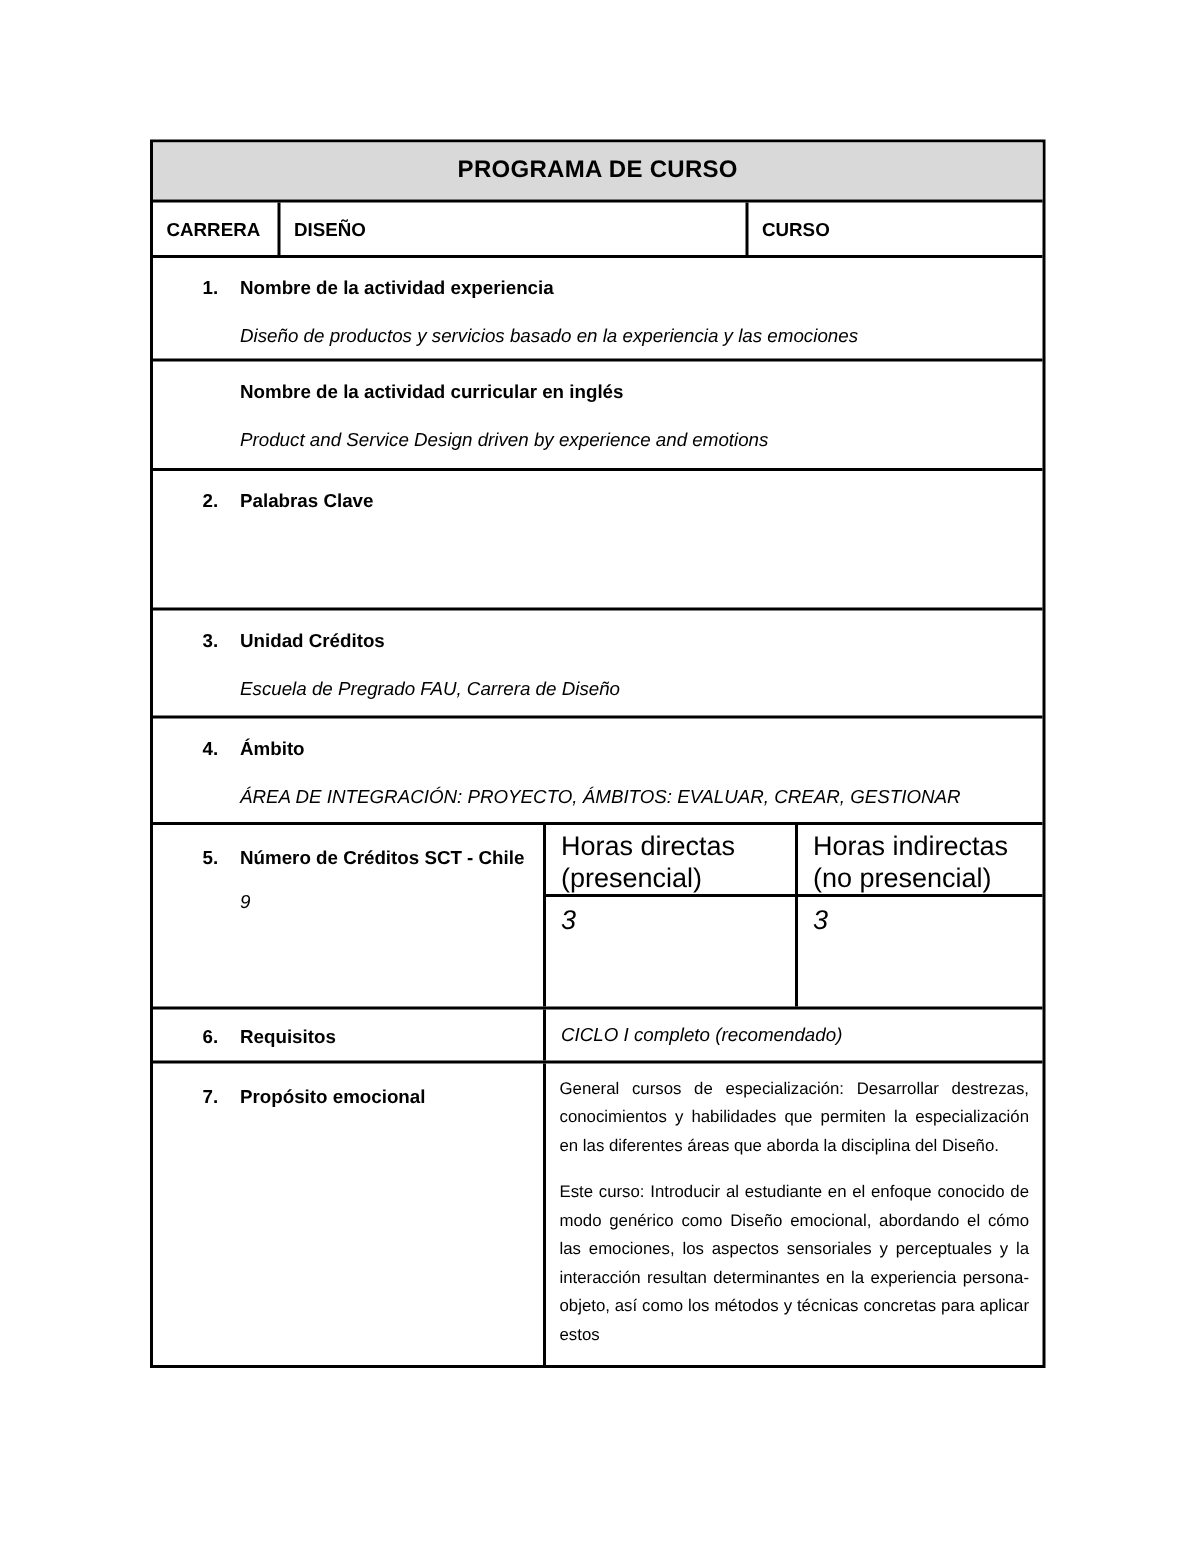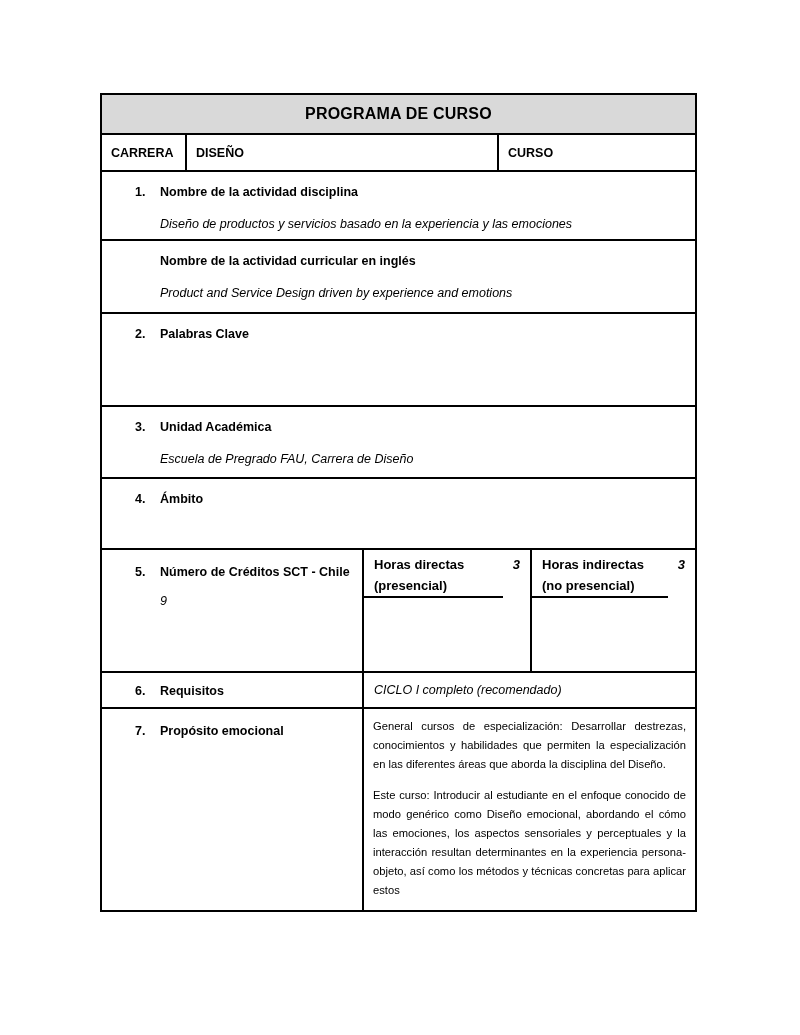--- a/index.html
+++ b/index.html
@@ -78,23 +78,22 @@
   .credits-left {
     flex: 0 0 260px;
     padding: 12px 12px 0 33px;
     font-size: 12.5px;
   }
   .credits-left .head { display: flex; font-weight: 700; line-height: 20px; }
   .credits-left .head .num { flex: 0 0 25px; }
   .credits-left .credit-val { font-style: italic; margin: 9px 0 0 25px; line-height: 20px; }
   .hours-col {
     border-left: 2px solid var(--border-c, #000000);
-    display: flex; flex-direction: row;
-    font-size: 13px;
-    font-weight: bold;
+    display: flex; flex-direction: column;
+    font-size: 18px;
   }
   .hours-col.mid   { flex: 0 0 168px; }
   .hours-col.right { flex: 1 1 auto; }
   .hours-header {
     height: 48px;
     border-bottom: 2px solid var(--border-c, #000000);
     padding: 4px 10px 0 10px;
     line-height: 21px;
   }
   .hours-value {
@@ -155,21 +154,21 @@
 
     <div class="row carrera-row">
       <div class="cell w-carrera">CARRERA</div>
       <div class="cell w-disena">DISEÑO</div>
       <div class="cell w-codigo">CURSO</div>
     </div>
 
     <div class="row sec h-r1">
       <div class="head">
         <span class="num">1.</span>
-        <span class="lbl">Nombre de la actividad disciplina</span>
+        <span class="lbl">Nombre de la actividad experiencia</span>
       </div>
       <div class="val">Diseño de productos y servicios basado en la experiencia y las emociones</div>
     </div>
 
     <div class="row sec h-r1en">
       <div class="head indent">
         <span class="lbl">Nombre de la actividad curricular en inglés</span>
       </div>
       <div class="val">Product and Service Design driven by experience and emotions</div>
     </div>
@@ -177,30 +176,31 @@
     <div class="row sec h-r2">
       <div class="head">
         <span class="num">2.</span>
         <span class="lbl">Palabras Clave</span>
       </div>
     </div>
 
     <div class="row sec h-r3">
       <div class="head">
         <span class="num">3.</span>
-        <span class="lbl">Unidad Académica</span>
+        <span class="lbl">Unidad Créditos</span>
       </div>
       <div class="val">Escuela de Pregrado FAU, Carrera de Diseño</div>
     </div>
 
     <div class="row sec h-r4">
       <div class="head">
         <span class="num">4.</span>
         <span class="lbl">Ámbito</span>
       </div>
+      <div class="val">ÁREA DE INTEGRACIÓN: PROYECTO, ÁMBITOS: EVALUAR, CREAR, GESTIONAR</div>
     </div>
 
     <div class="row credits-row">
       <div class="credits-left">
         <div class="head">
           <span class="num">5.</span>
           <span class="lbl">Número de Créditos SCT - Chile</span>
         </div>
         <div class="credit-val">9</div>
       </div>

